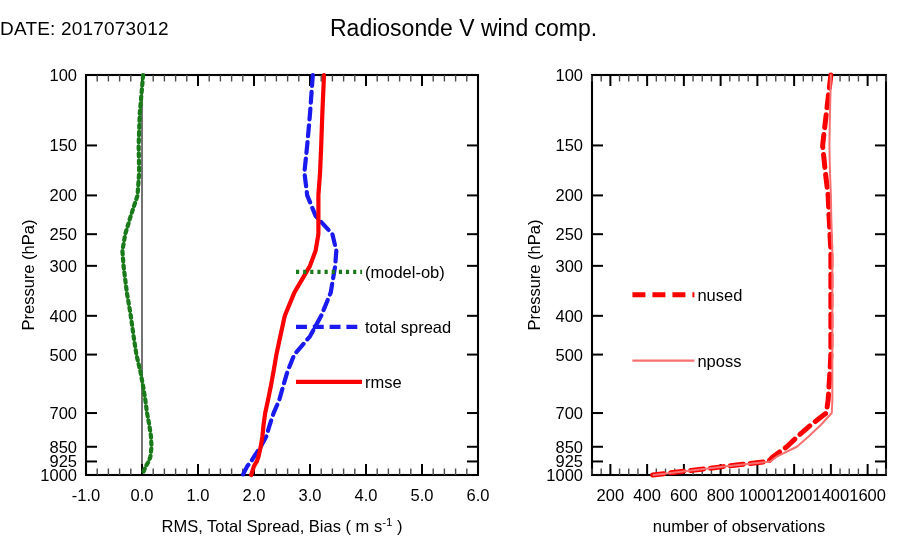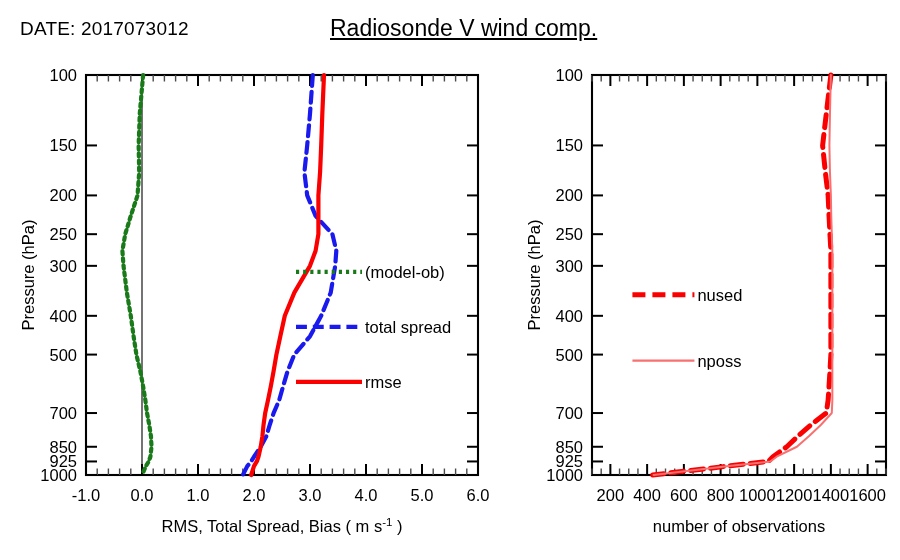--- a/index.html
+++ b/index.html
@@ -17,33 +17,32 @@
   }
   #root {
     position: absolute;
     left: 0;
     top: 0;
     width: 900px;
     height: 560px;
   }
   .hdr-date {
     position: absolute;
-    left: 20px;
+    left: 0;
     top: 18px;
     font-size: 19px;
     letter-spacing: 0.2px;
     white-space: nowrap;
   }
   .hdr-title {
     position: absolute;
     left: 330px;
     top: 15px;
     font-size: 23px;
     white-space: nowrap;
-    text-decoration: underline;
   }
   svg { display: block; }
   .tick-major {
     stroke: #000000;
     stroke-width: 2.0;
   }
   .tick-minor {
     stroke: #4a4a4a;
     stroke-width: 1.4;
   }

